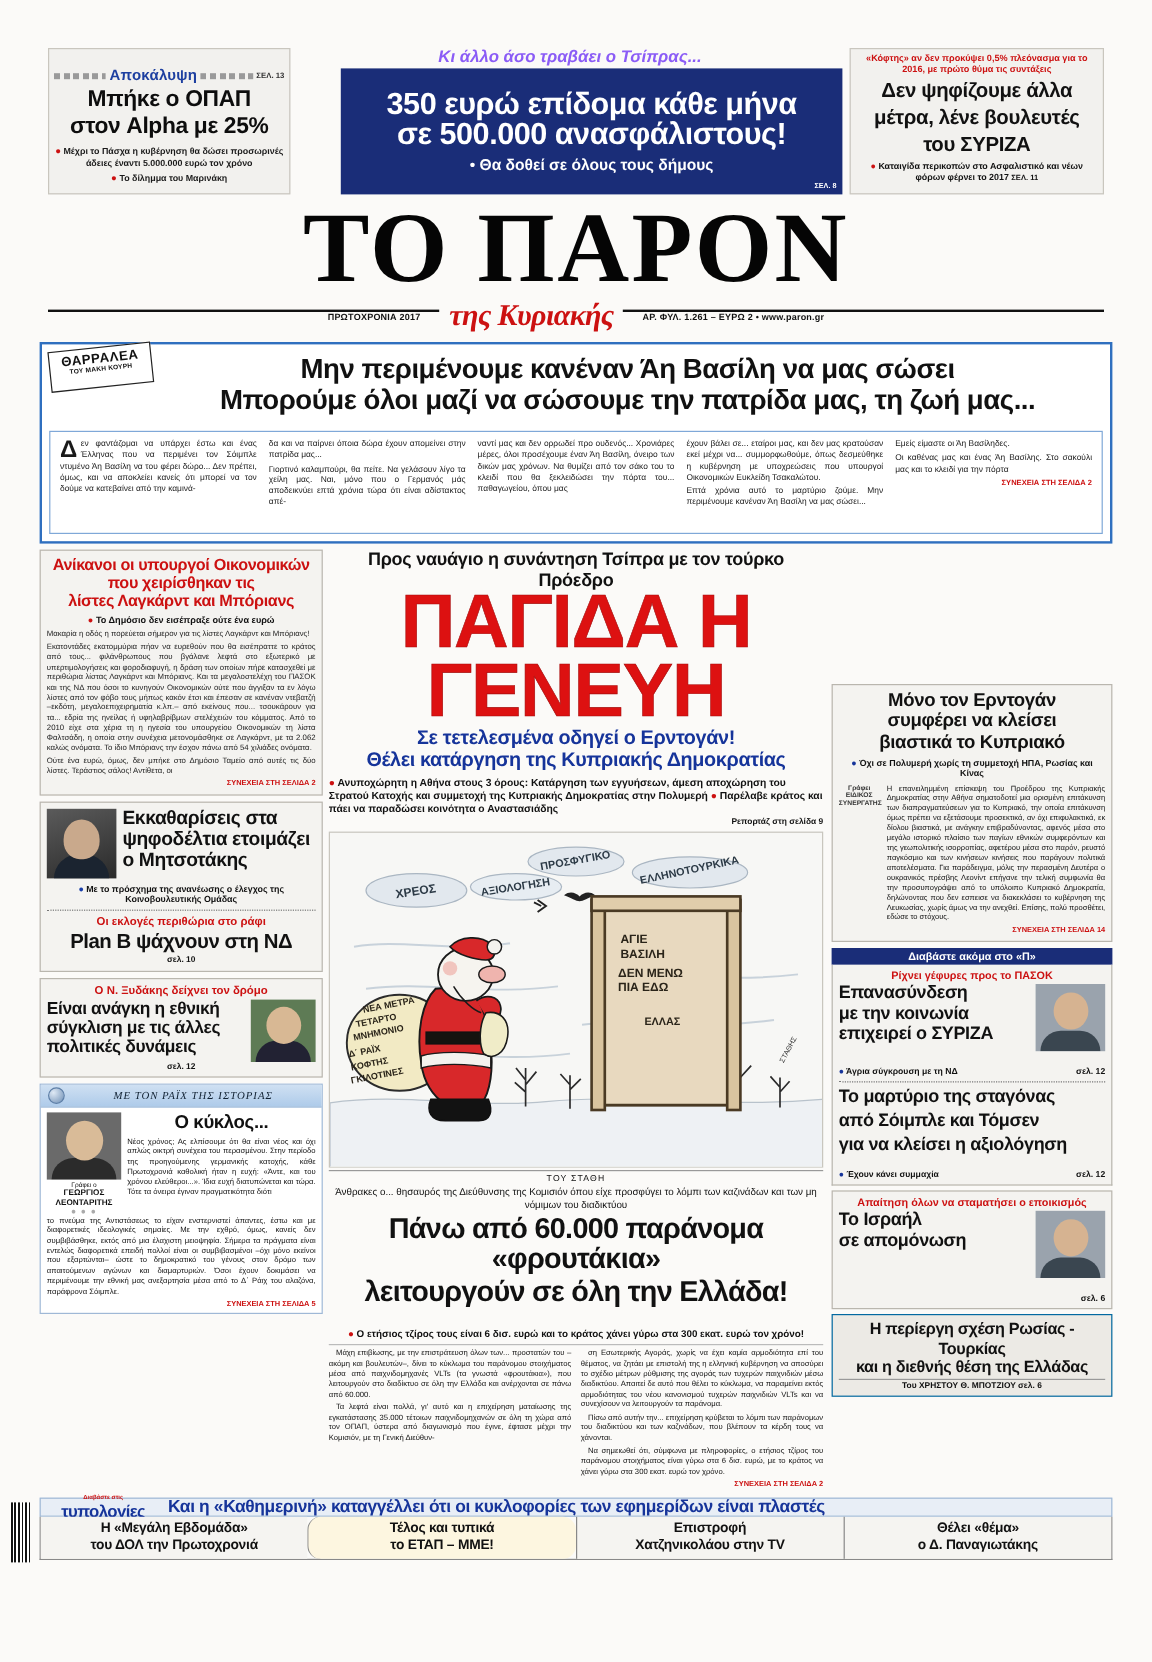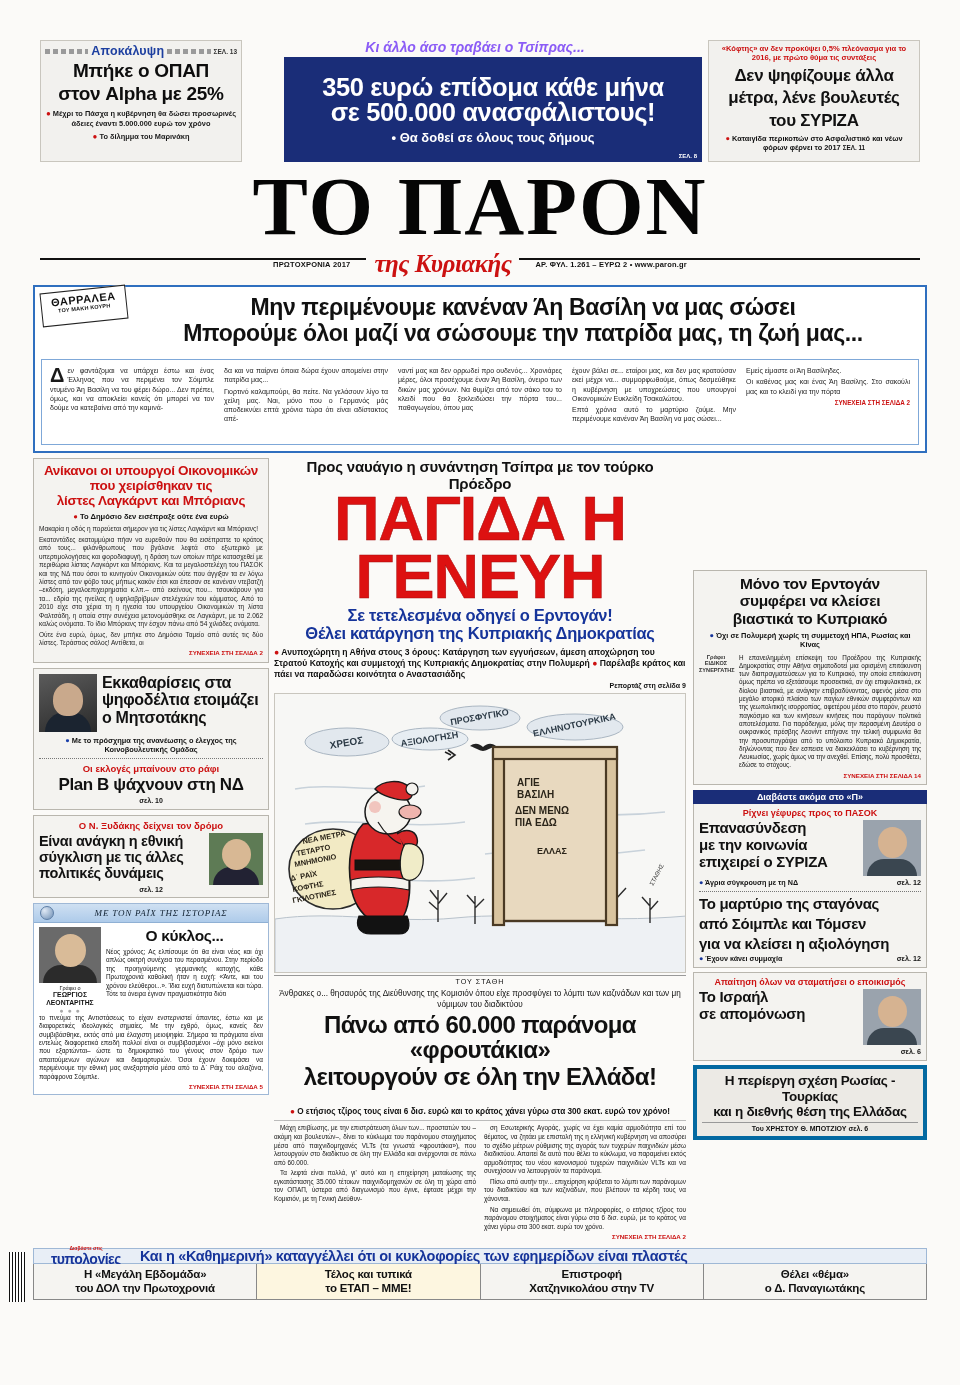--- a/index.html
+++ b/index.html
@@ -9,21 +9,21 @@
     font-family: "Liberation Sans", sans-serif;
     color: #111;
     position: relative;
     overflow: hidden;
   }
   .page { position: absolute; inset: 0; background: #fbfaf8; }
 
   
   .topstrip { position:absolute; left:40px; top:40px; width:880px; height:122px; display:flex; gap:6px; }
 
-  .teaser-left { width:202px; background:#f2f1ee; border:1px solid #c9c6be; display:flex; flex-direction:column; padding:3px 4px; }
+  .teaser-left { width:202px; background:#f2f1ee; border:1px solid #c9c6be; display:flex; flex-direction:column; padding:15px 4px; }
   .tl-kicker { display:flex; align-items:center; gap:3px; justify-content:center; }
   .tl-kicker .dashes { flex:1; height:5px; background:repeating-linear-gradient(90deg,#9a9a9a 0 5px,transparent 5px 8px); }
   .tl-kicker .ktxt { color:#1d3fa0; font-weight:bold; font-size:12.5px; letter-spacing:.2px; }
   .tl-kicker .pg { font-size:6.5px; font-weight:bold; color:#333; }
   .tl-head { text-align:center; font-weight:bold; font-size:19px; line-height:1.07; margin-top:3px; color:#0d0d0d; letter-spacing:-.3px; }
   .tl-bul { text-align:center; font-size:7.4px; font-weight:bold; line-height:1.25; margin-top:4px; color:#1a1a1a; }
   .tl-bul .dot { color:#cc1111; font-size:8px; }
 
   .teaser-center { flex:1; display:flex; flex-direction:column; }
   .tc-kicker { text-align:center; color:#8b5cf6; font-weight:bold; font-style:italic; font-size:14px; line-height:1.1; padding-bottom:2px; }
@@ -151,41 +151,41 @@
   .rb-cont { color:#cc1111; font-weight:bold; font-size:6.2px; text-align:right; display:block; margin-top:2px; }
 
   .rbar { background:#1a2d78; color:#fff; text-align:center; font-weight:bold; font-size:9px; padding:2px 0; margin-top:5px; }
   .rbox2 { border:1px solid #b9b6ae; border-top:none; background:#f4f3f0; padding:4px 5px; }
   .r2-k { text-align:center; color:#cc1111; font-weight:bold; font-size:9px; }
   .r2-row { display:flex; gap:5px; align-items:flex-start; margin-top:2px; }
   .r2-head { flex:1; font-weight:bold; font-size:15px; line-height:1.12; letter-spacing:-.3px; }
   .portraitR { width:58px; height:56px; background:#9aa3ad; flex-shrink:0; position:relative; overflow:hidden; }
   .portraitR::after { content:''; position:absolute; left:15px; top:7px; width:29px; height:31px; border-radius:50%; background:#d6b391; }
   .portraitR::before { content:''; position:absolute; left:4px; bottom:0; width:50px; height:17px; background:#3a4650; border-radius:20px 20px 0 0; }
-  .r2-foot { display:flex; justify-content:space-between; align-items:center; font-size:7.2px; font-weight:bold; margin-top:2px; }
+  .r2-foot { display:flex; justify-content:space-between; align-items:center; font-size:7.2px; font-weight:bold; margin-top:12px; }
   .r2-foot .dot { color:#16349a; }
   .r2-h2 { font-weight:bold; font-size:15px; line-height:1.12; letter-spacing:-.3px; margin-top:3px; }
   .rbox3 { border:1px solid #b9b6ae; background:#f4f3f0; padding:4px 5px; margin-top:4px; }
-  .rbanner { border:4px solid #0369a1; background:#eceae5; padding:4px 5px; margin-top:4px; text-align:center; }
+  .rbanner { border:1px solid #0369a1; background:#eceae5; padding:4px 5px; margin-top:4px; text-align:center; }
   .rbanner .h { font-weight:bold; font-size:13.5px; line-height:1.14; letter-spacing:-.3px; }
   .rbanner .a { font-size:7px; font-weight:bold; margin-top:3px; border-top:1px solid #999; padding-top:2px; }
 
   
   .bottom { position:absolute; left:33px; top:1248px; width:894px; height:100px; }
   .bt-bar { display:flex; align-items:center; gap:6px; height:16px; background:#e8eef6; border:1px solid #9fb8d6; padding:0 4px; }
   .barcode { width:16px; height:50px; position:absolute; left:-24px; top:4px;
              background:repeating-linear-gradient(90deg,#111 0 1.5px,#fff 1.5px 3px); }
   .bt-logo { display:flex; flex-direction:column; align-items:center; width:96px; }
   .bt-logo .mini { font-size:5px; color:#cc1111; font-weight:bold; }
   .bt-logo .nm { font-weight:bold; font-size:14px; color:#16349a; letter-spacing:-.5px; }
   .bt-head { flex:1; font-weight:bold; font-size:14.5px; color:#16349a; letter-spacing:-.3px; }
   .bt-cells { display:flex; border:1px solid #888; border-top:none; }
   .bt-cell { flex:1; border-left:1px solid #888; text-align:center; padding:4px 3px; font-weight:bold; font-size:11.5px; line-height:1.18; letter-spacing:-.2px; background:#f5f4f1; }
   .bt-cell:first-child { border-left:none; }
-  .bt-cell.hi { background:#fdf6e0; }
+  .bt-cell.hi { background:#fdf6e0;border-radius:11px; }
 </style>
 </head>
 <body>
 
 <div class="page">
 
   <div class="topstrip">
 
     <div class="teaser-left">
       <div class="tl-kicker">
@@ -282,21 +282,21 @@
         <div class="bb-top">
           <div class="portrait"></div>
           <div class="bb-head">
             <div>Εκκαθαρίσεις στα</div>
             <div>ψηφοδέλτια ετοιμάζει</div>
             <div>ο Μητσοτάκης</div>
           </div>
         </div>
         <div class="bb-bul"><span class="dot">●</span> <span>Με το πρόσχημα της ανανέωσης ο έλεγχος της Κοινοβουλευτικής Ομάδας</span></div>
         <div class="dotline"></div>
-        <div class="bb-k">Οι εκλογές μπαίνουν στο ράφι</div>
+        <div class="bb-k">Οι εκλογές περιθώρια στο ράφι</div>
         <div class="bb-h2">Plan B ψάχνουν στη ΝΔ</div>
         <div class="bb-pg">σελ. 10</div>
       </div>
 
       <div class="boxC">
         <div class="bc-k">Ο Ν. Ξυδάκης δείχνει τον δρόμο</div>
         <div class="bc-row">
           <div class="bc-head">
             <div>Είναι ανάγκη η εθνική</div>
             <div>σύγκλιση με τις άλλες</div>

